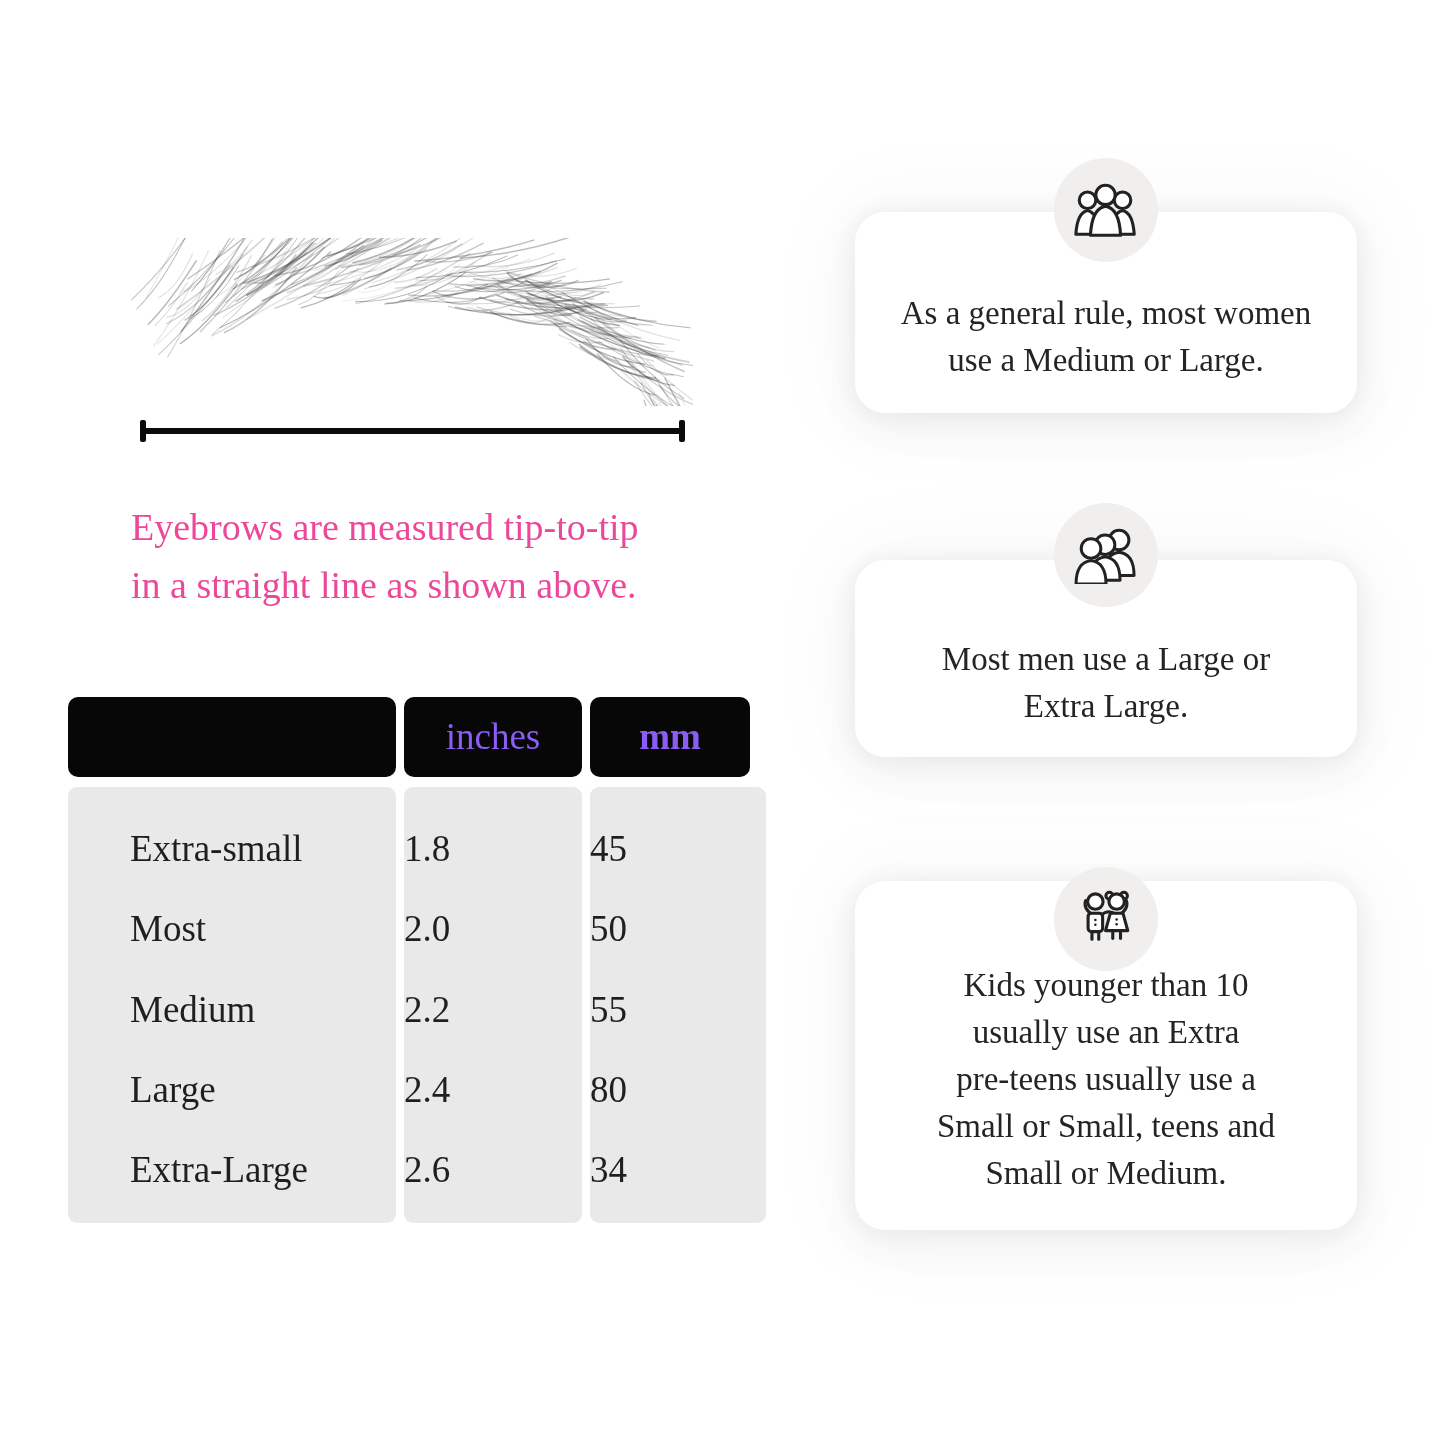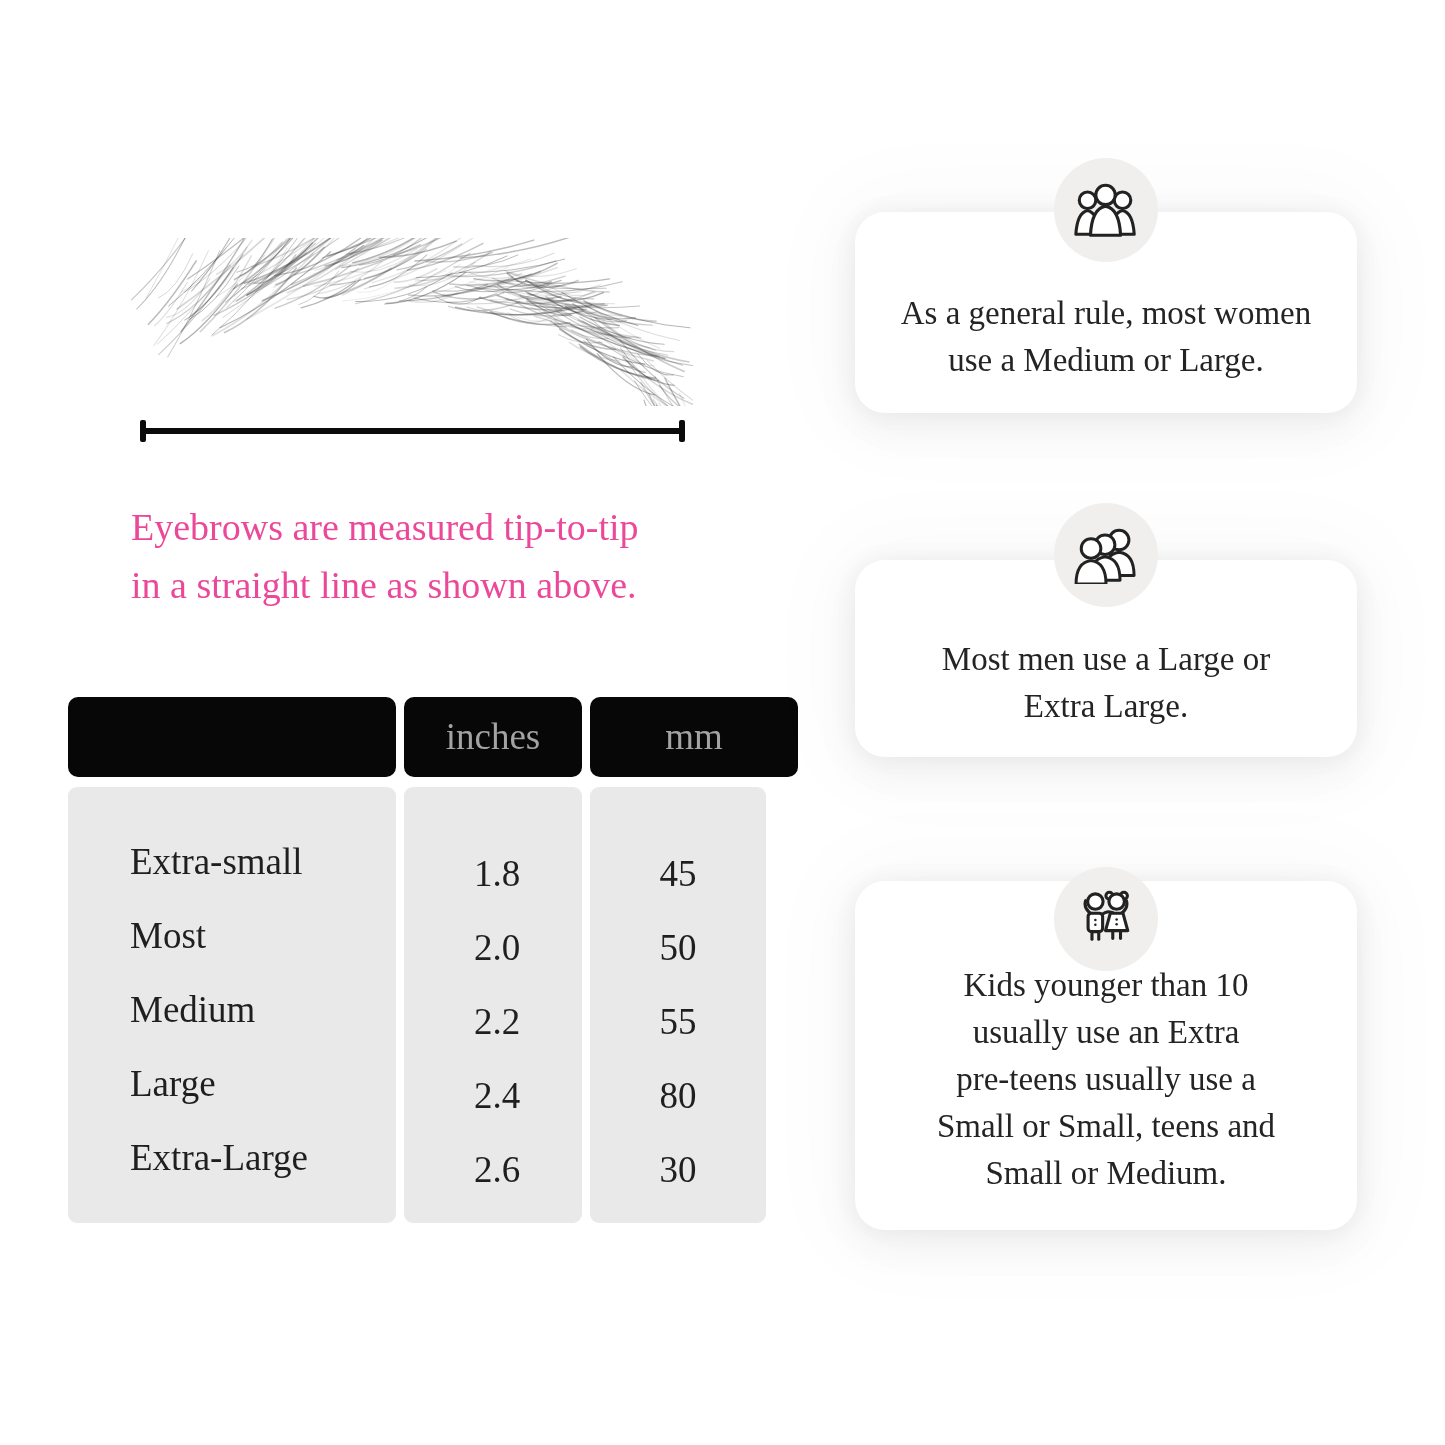--- a/index.html
+++ b/index.html
@@ -14,39 +14,39 @@
   .measure-line .cap{position:absolute;top:0;width:6px;height:22px;background:#0b0b0b;border-radius:2px;}
   .measure-line .cap.left{left:0;}
   .measure-line .cap.right{right:0;}
   .caption{
     position:absolute;left:131px;top:498px;width:640px;
     font-size:38px;line-height:58px;color:#ec4899;text-align:left;
   }
   
   .th{
     position:absolute;top:697px;height:80px;background:#070707;border-radius:10px;
-    color:#a3a3a3;font-size:37px;line-height:80px;text-align:center;
+    color:#8b5cf6;font-size:37px;line-height:80px;text-align:center;
   }
   .th.c1{left:68px;width:328px;}
   .th.c2{left:404px;width:178px;}
-  .th.c3{left:590px;width:208px;}
+  .th.c3{left:590px;width:160px;font-weight:bold;}
   .tb{
     position:absolute;top:787px;height:436px;background:#e9e9e9;border-radius:9px;
   }
   .tb.c1{left:68px;width:328px;}
   .tb.c2{left:404px;width:178px;}
   .tb.c3{left:590px;width:176px;}
   .rows{
     position:absolute;left:68px;top:787px;width:698px;height:436px;
     display:flex;flex-direction:column;justify-content:space-between;
     padding:40px 0 32px 0;box-sizing:border-box;
   }
   .t-row{display:grid;grid-template-columns:336px 186px 176px;align-items:center;}
   .t-row .size{font-size:37px;padding-left:62px;}
-  .t-row .num{font-size:37px;text-align:center;margin-top:25px;}
+  .t-row .num{font-size:37px;text-align:left;}
   
   .card{
     position:absolute;left:855px;width:502px;background:#ffffff;border-radius:30px;
     box-shadow:0 0 24px rgba(0,0,0,0.05),0 14px 40px 6px rgba(0,0,0,0.045),0 0 90px 26px rgba(0,0,0,0.022);
     display:flex;flex-direction:column;justify-content:center;align-items:center;
     box-sizing:border-box;padding-top:48px;
   }
   .card-1{top:212px;height:201px;}
   .card-2{top:560px;height:197px;}
   .card-3{top:881px;height:349px;}
@@ -342,21 +342,21 @@
       <span class="num">55</span>
     </div>
     <div class="t-row">
       <span class="size">Large</span>
       <span class="num">2.4</span>
       <span class="num">80</span>
     </div>
     <div class="t-row">
       <span class="size">Extra-Large</span>
       <span class="num">2.6</span>
-      <span class="num">30</span>
+      <span class="num">34</span>
     </div>
   </div>
 
   <div class="card card-1">
     <div class="line">As a general rule, most women</div>
     <div class="line">use a Medium or Large.</div>
   </div>
   <div class="icon-circle circ-1">
     <svg width="70" height="54" viewBox="0 0 72 54">
       <path class="ic-fill" d="M5,52 C6,36 10,29 17,27.5 C24,29 28,36 29,52 Z"></path>

